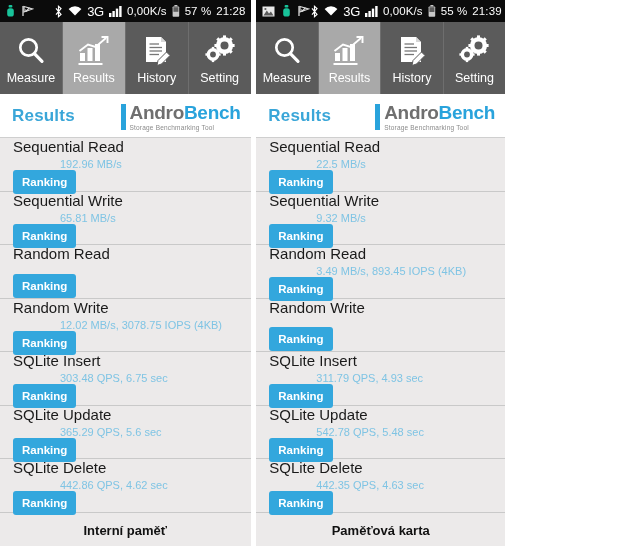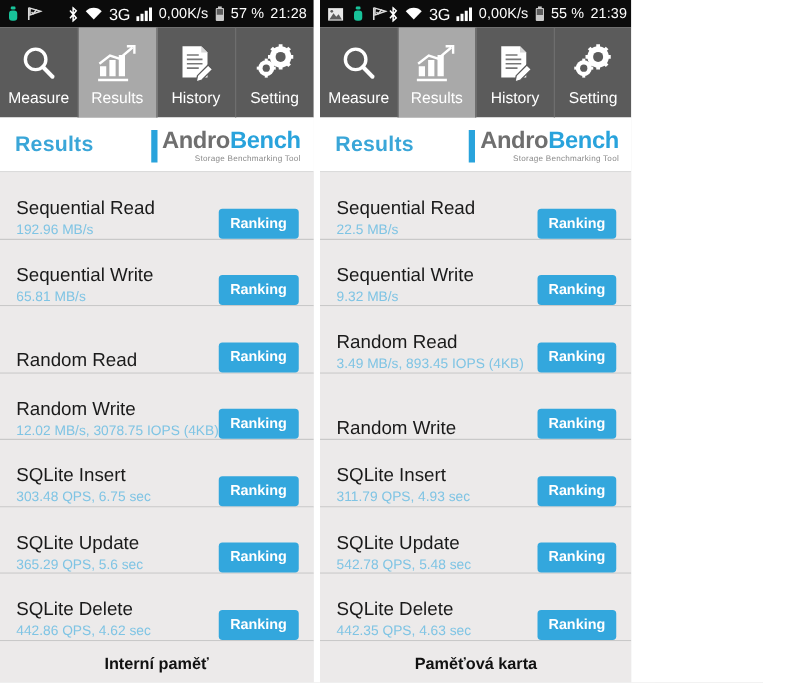--- a/index.html
+++ b/index.html
@@ -2,21 +2,21 @@
 <html><head>
 <meta charset="utf-8">
 <style>
   html,body{margin:0;padding:0;}
   body{
     width:640px;height:546px;
     background:#ffffff;
     font-family:"Liberation Sans", sans-serif;
     overflow:hidden;
   }
-  .screens{display:flex;width:524px;height:546px;background:#e5e5e5;}
+  .screens{display:flex;width:524px;height:546px;background:#4d7c0f;}
   .phone{position:relative;background:#ffffff;overflow:hidden;}
   .phone.left{width:306px;}
   .gap{width:7px;background:#ffffff;}
   .phone.right{width:304px;}
   .tail{width:23px;background:#ffffff;}
 
   
   .statusbar{
     height:22px;background:#0b0b0b;color:#ffffff;
     display:flex;align-items:center;
@@ -45,38 +45,39 @@
   
   .appbar{
     height:44px;background:#ffffff;
     display:flex;align-items:center;justify-content:space-between;
     padding:0 10px 0 12px;box-sizing:border-box;
     border-bottom:1px solid #cfcfcf;
   }
   .appbar .title{font-size:17px;font-weight:bold;color:#3aa6d8;letter-spacing:.2px;}
   .logo{display:flex;align-items:flex-start;gap:4px;padding-top:3px;}
   .logo .bar{width:5px;height:26px;background:#29a3dc;margin-top:1px;}
-  .logo .words{display:flex;flex-direction:column;align-items:flex-end;line-height:1;}
+  .logo .words{display:flex;flex-direction:column;align-items:flex-start;line-height:1;}
   .logo .wordtop{font-size:19px;font-weight:bold;letter-spacing:-.3px;}
   .logo .andro{color:#6f6f6f;}
   .logo .bench{color:#29a3dc;}
   .logo .sub{font-size:6.5px;color:#8a8a8a;margin-top:3px;letter-spacing:.2px;}
 
   
   .list{background:#eceaea;}
   .row{
     height:53.5px;box-sizing:border-box;
-    display:flex;align-items:flex-end;justify-content:space-between;
+    display:flex;align-items:flex-start;justify-content:space-between;
     padding:0 12px 0 13px;
     border-bottom:1px solid #c9c9c9;
     background:#eceaea;
+    flex-direction:column;
   }
   .row .txt{display:flex;flex-direction:column;justify-content:center;}
   .row .name{font-size:15px;color:#1a1a1a;line-height:1.15;}
-  .row .val{font-size:11px;color:#7fc4e4;margin-top:3px;line-height:1.1;}
+  .row .val{font-size:11px;color:#7fc4e4;margin-top:3px;line-height:1.1;margin-left:47px;}
   .rank-btn{
     background:#33a7dd;color:#ffffff;
     font-size:11.5px;font-weight:bold;
     border:none;border-radius:3px;
     padding:6px 9px;cursor:pointer;
     font-family:"Liberation Sans", sans-serif;
   }
   .footer{
     height:36px;background:#eceaea;
     display:flex;align-items:center;justify-content:center;

